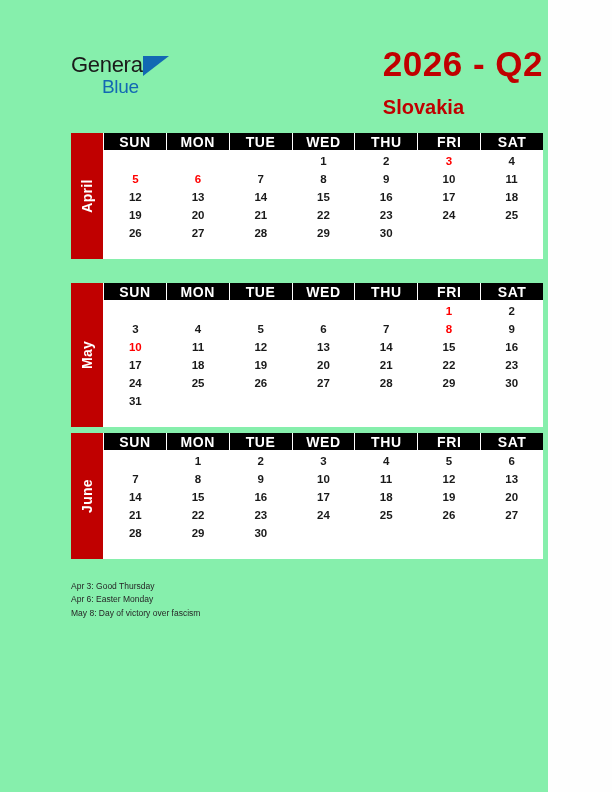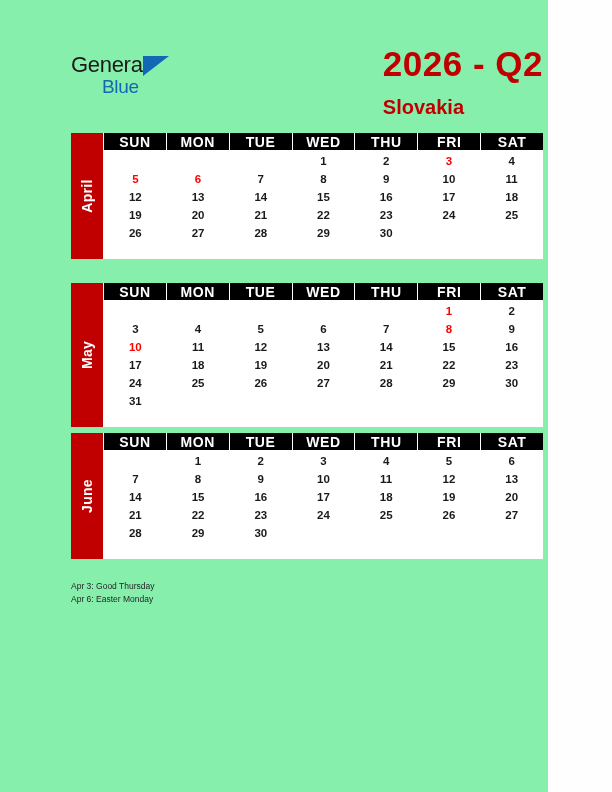--- a/index.html
+++ b/index.html
@@ -355,15 +355,16 @@
           <div class="day-cell blank"></div>
           <div class="day-cell blank"></div>
           <div class="day-cell blank"></div>
         </div>
     </div>
   </div>
 
   <div class="holiday-list">
       <div class="holiday-item">Apr 3: Good Thursday</div>
       <div class="holiday-item">Apr 6: Easter Monday</div>
+      <div class="holiday-item">May 8: Day of victory over fascism</div>
     </div>
 
 </div>
 
 </body></html>

